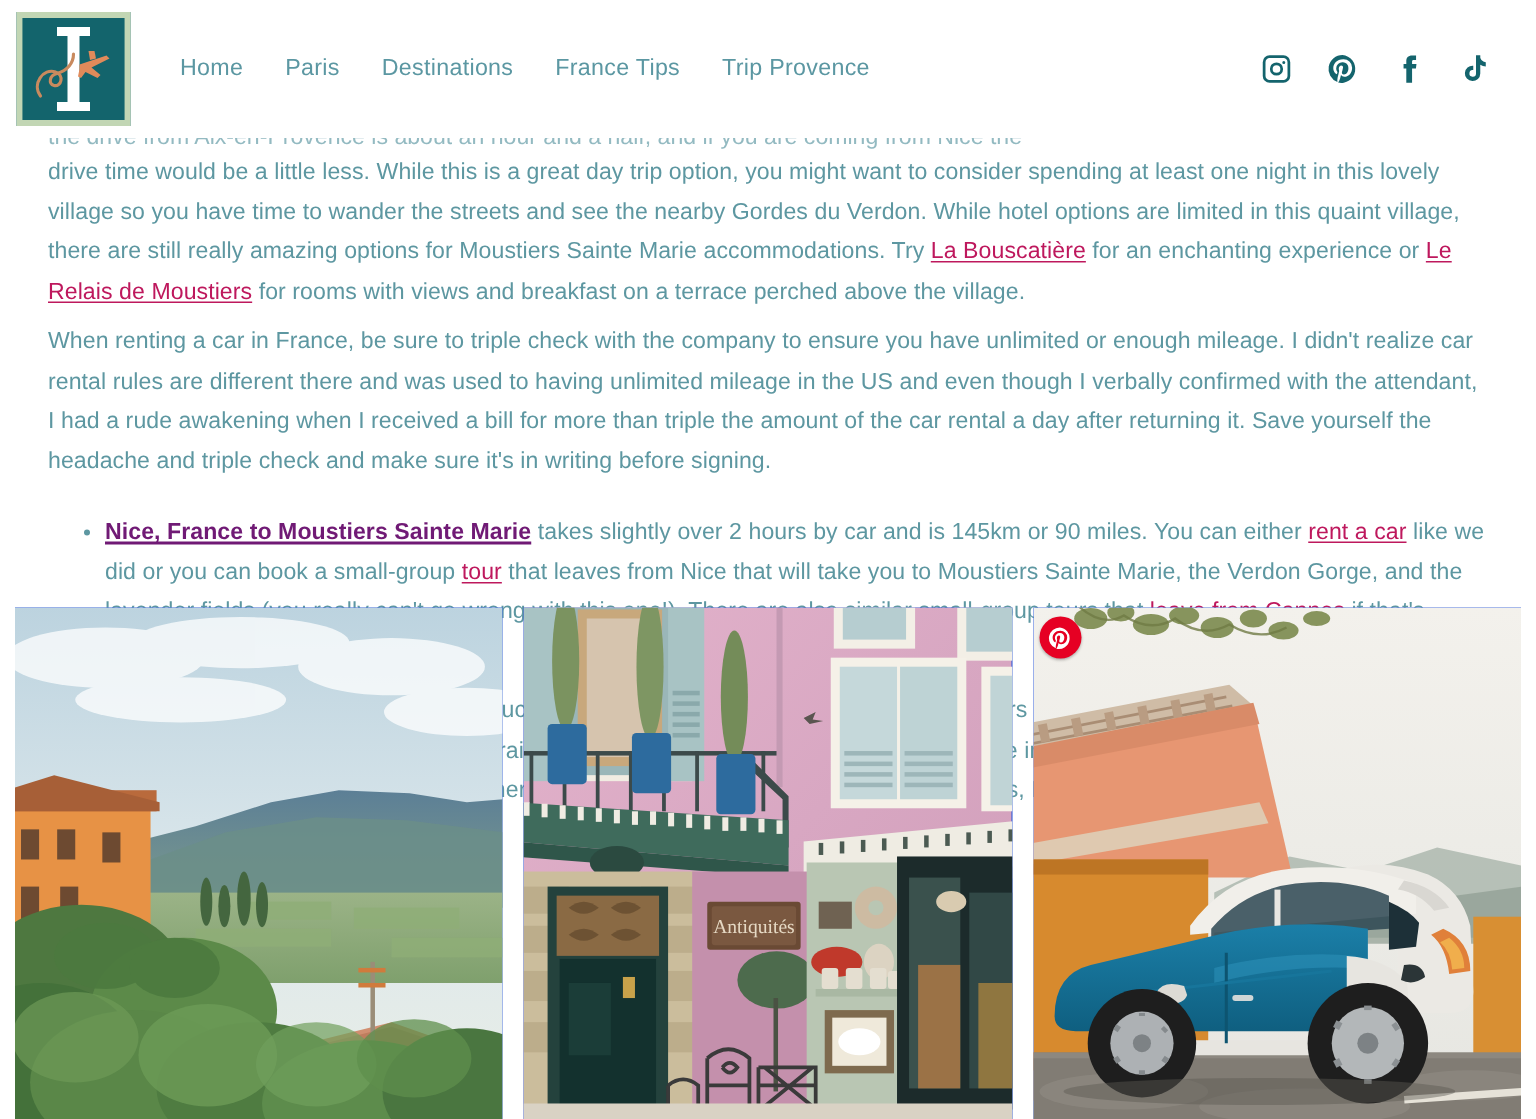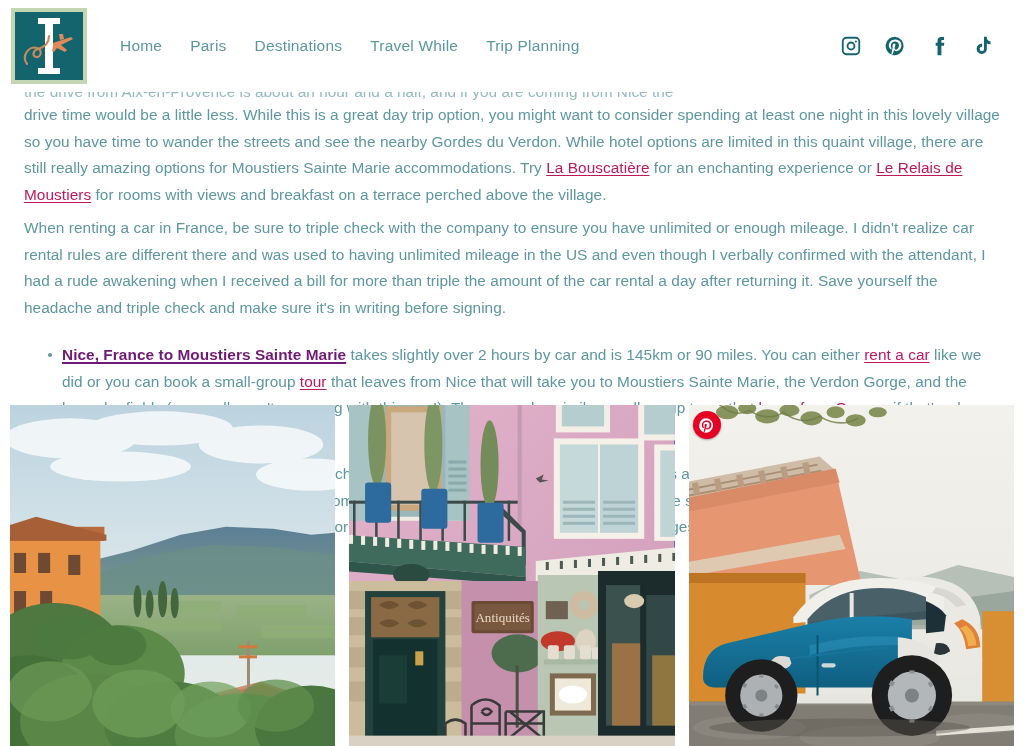--- a/index.html
+++ b/index.html
@@ -28,21 +28,21 @@
     color:#5b97a2;font-size:15.5px;letter-spacing:.2px;
     text-decoration:none;white-space:nowrap;
   }
 
   .social{margin-left:auto;display:flex;align-items:center;gap:22px;padding-right:6px;}
   .social .ic{width:22px;height:22px;display:block;color:#14646d;}
   .social .ic svg{display:block;width:22px;height:22px;fill:#14646d;}
 
   
   .article{
-    position:relative;padding:0 24px;box-sizing:border-box;width:1024px;
+    position:relative;padding:0 32px;box-sizing:border-box;width:1024px;
   }
   .clip-top{
     height:10px;overflow:hidden;position:relative;
   }
   .clip-top .ghost{
     position:absolute;left:0;top:-13px;width:976px;
     color:#6fa3ad;font-size:15.4px;line-height:26px;opacity:.75;
     white-space:nowrap;overflow:hidden;
   }
   p.body, li{
@@ -103,22 +103,22 @@
             <path d="M44 22 L48 22 L49 27 L45 28 Z"></path>
           </g>
         </svg>
       </div>
     </div>
 
     <nav class="nav">
       <a href="#">Home</a>
       <a href="#">Paris</a>
       <a href="#">Destinations</a>
-      <a href="#">Travel While</a>
-      <a href="#">Trip Planning</a>
+      <a href="#">France Tips</a>
+      <a href="#">Trip Provence</a>
     </nav>
 
     <div class="social">
       <a class="ic" href="#" title="Instagram">
         <svg viewBox="0 0 24 24">
             <path d="M7 2h10a5 5 0 0 1 5 5v10a5 5 0 0 1-5 5H7a5 5 0 0 1-5-5V7a5 5 0 0 1 5-5zm0 2a3 3 0 0 0-3 3v10a3 3 0 0 0 3 3h10a3 3 0 0 0 3-3V7a3 3 0 0 0-3-3H7zm5 3.2A4.8 4.8 0 1 1 7.2 12 4.8 4.8 0 0 1 12 7.2zm0 2A2.8 2.8 0 1 0 14.8 12 2.8 2.8 0 0 0 12 9.2zm5.3-3.1a1.1 1.1 0 1 1-1.1 1.1 1.1 1.1 0 0 1 1.1-1.1z"></path>
           </svg>
       </a>
       <a class="ic" href="#" title="Pinterest">
         <svg viewBox="0 0 24 24">

